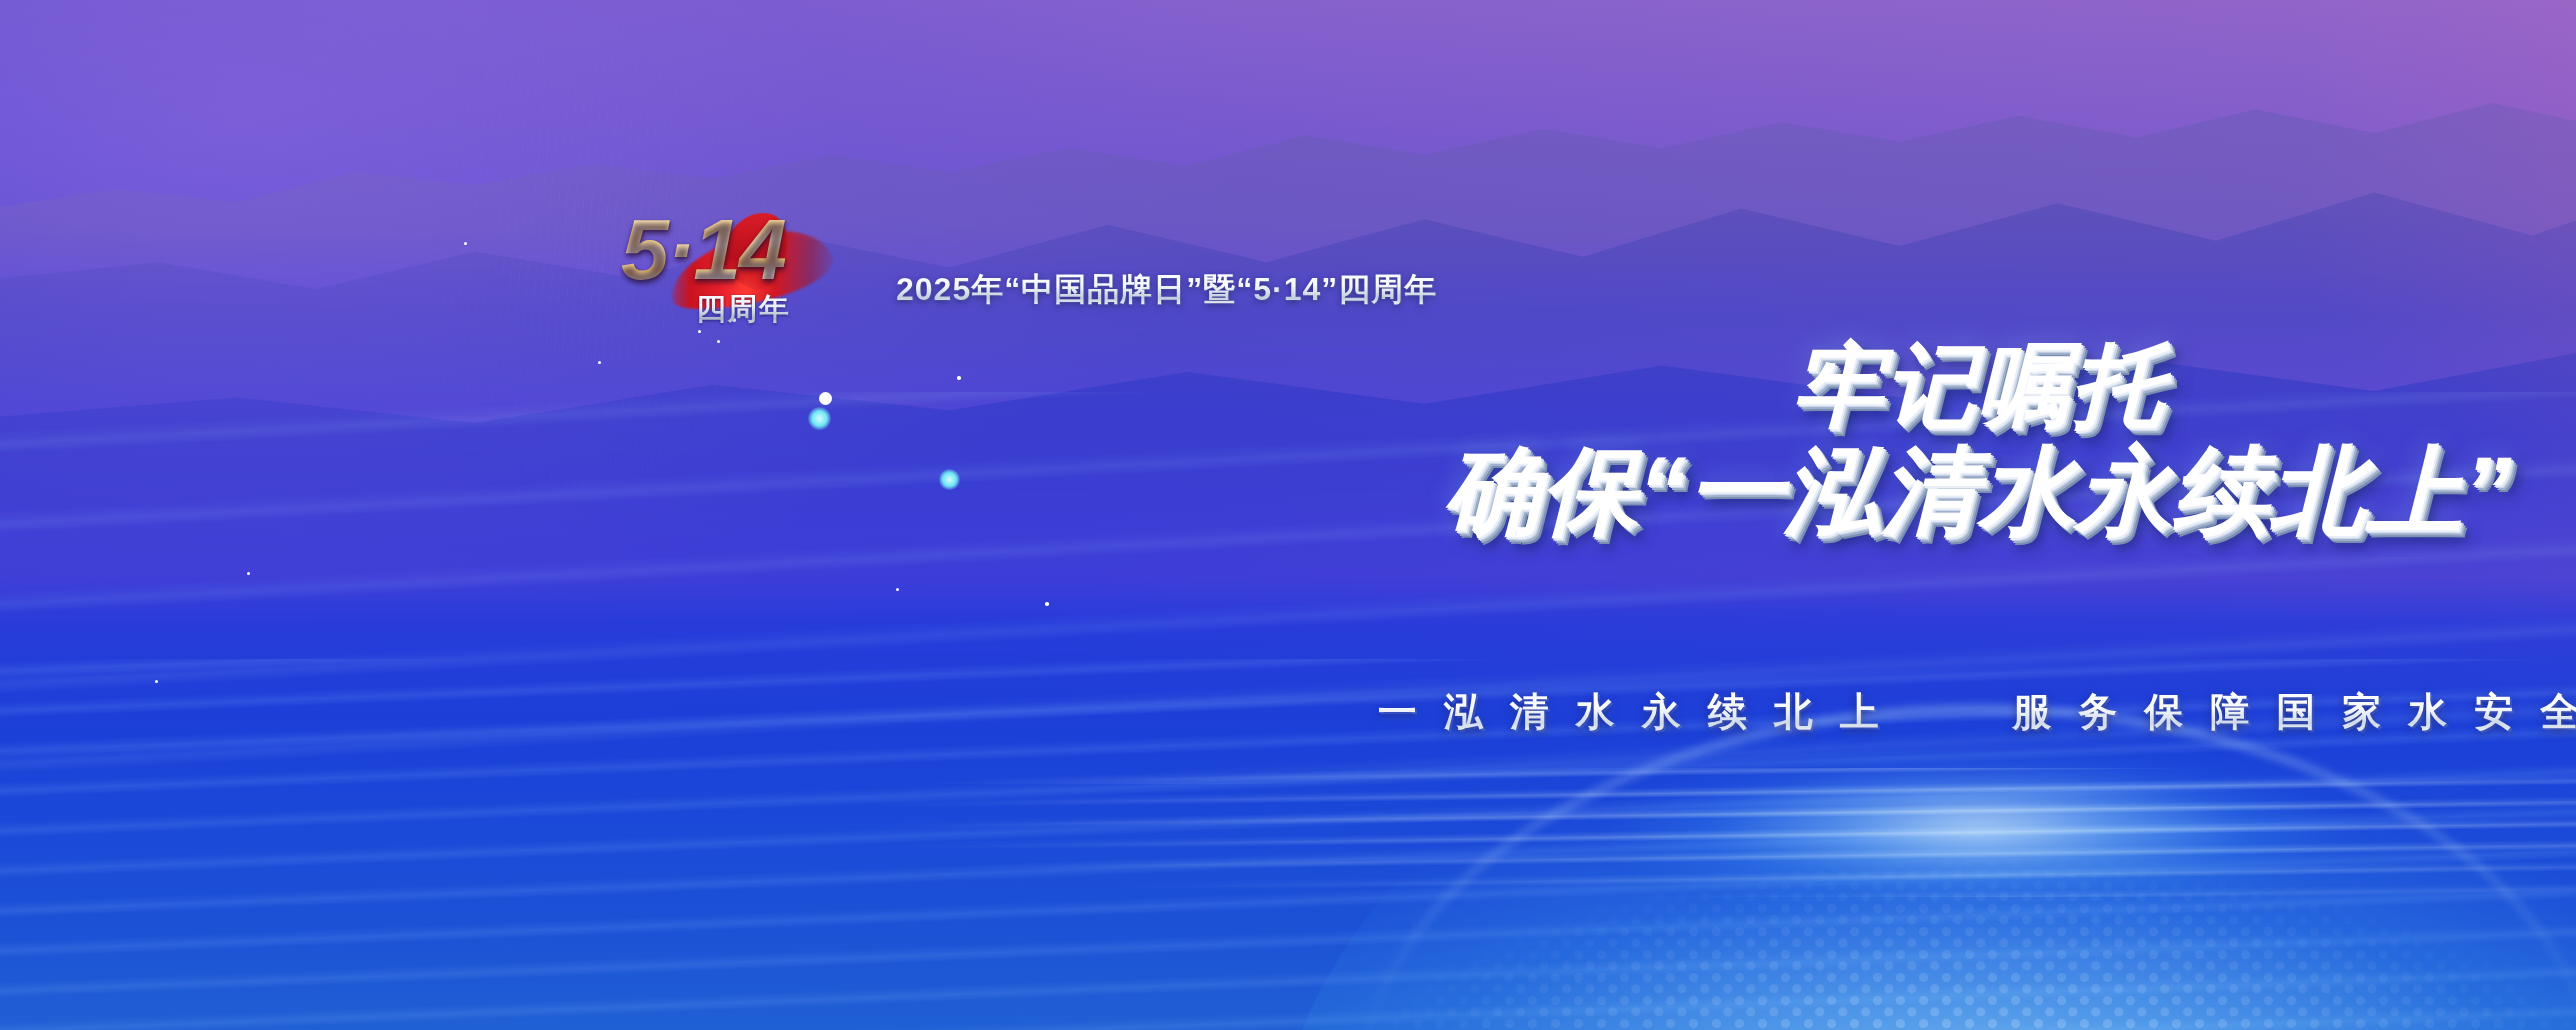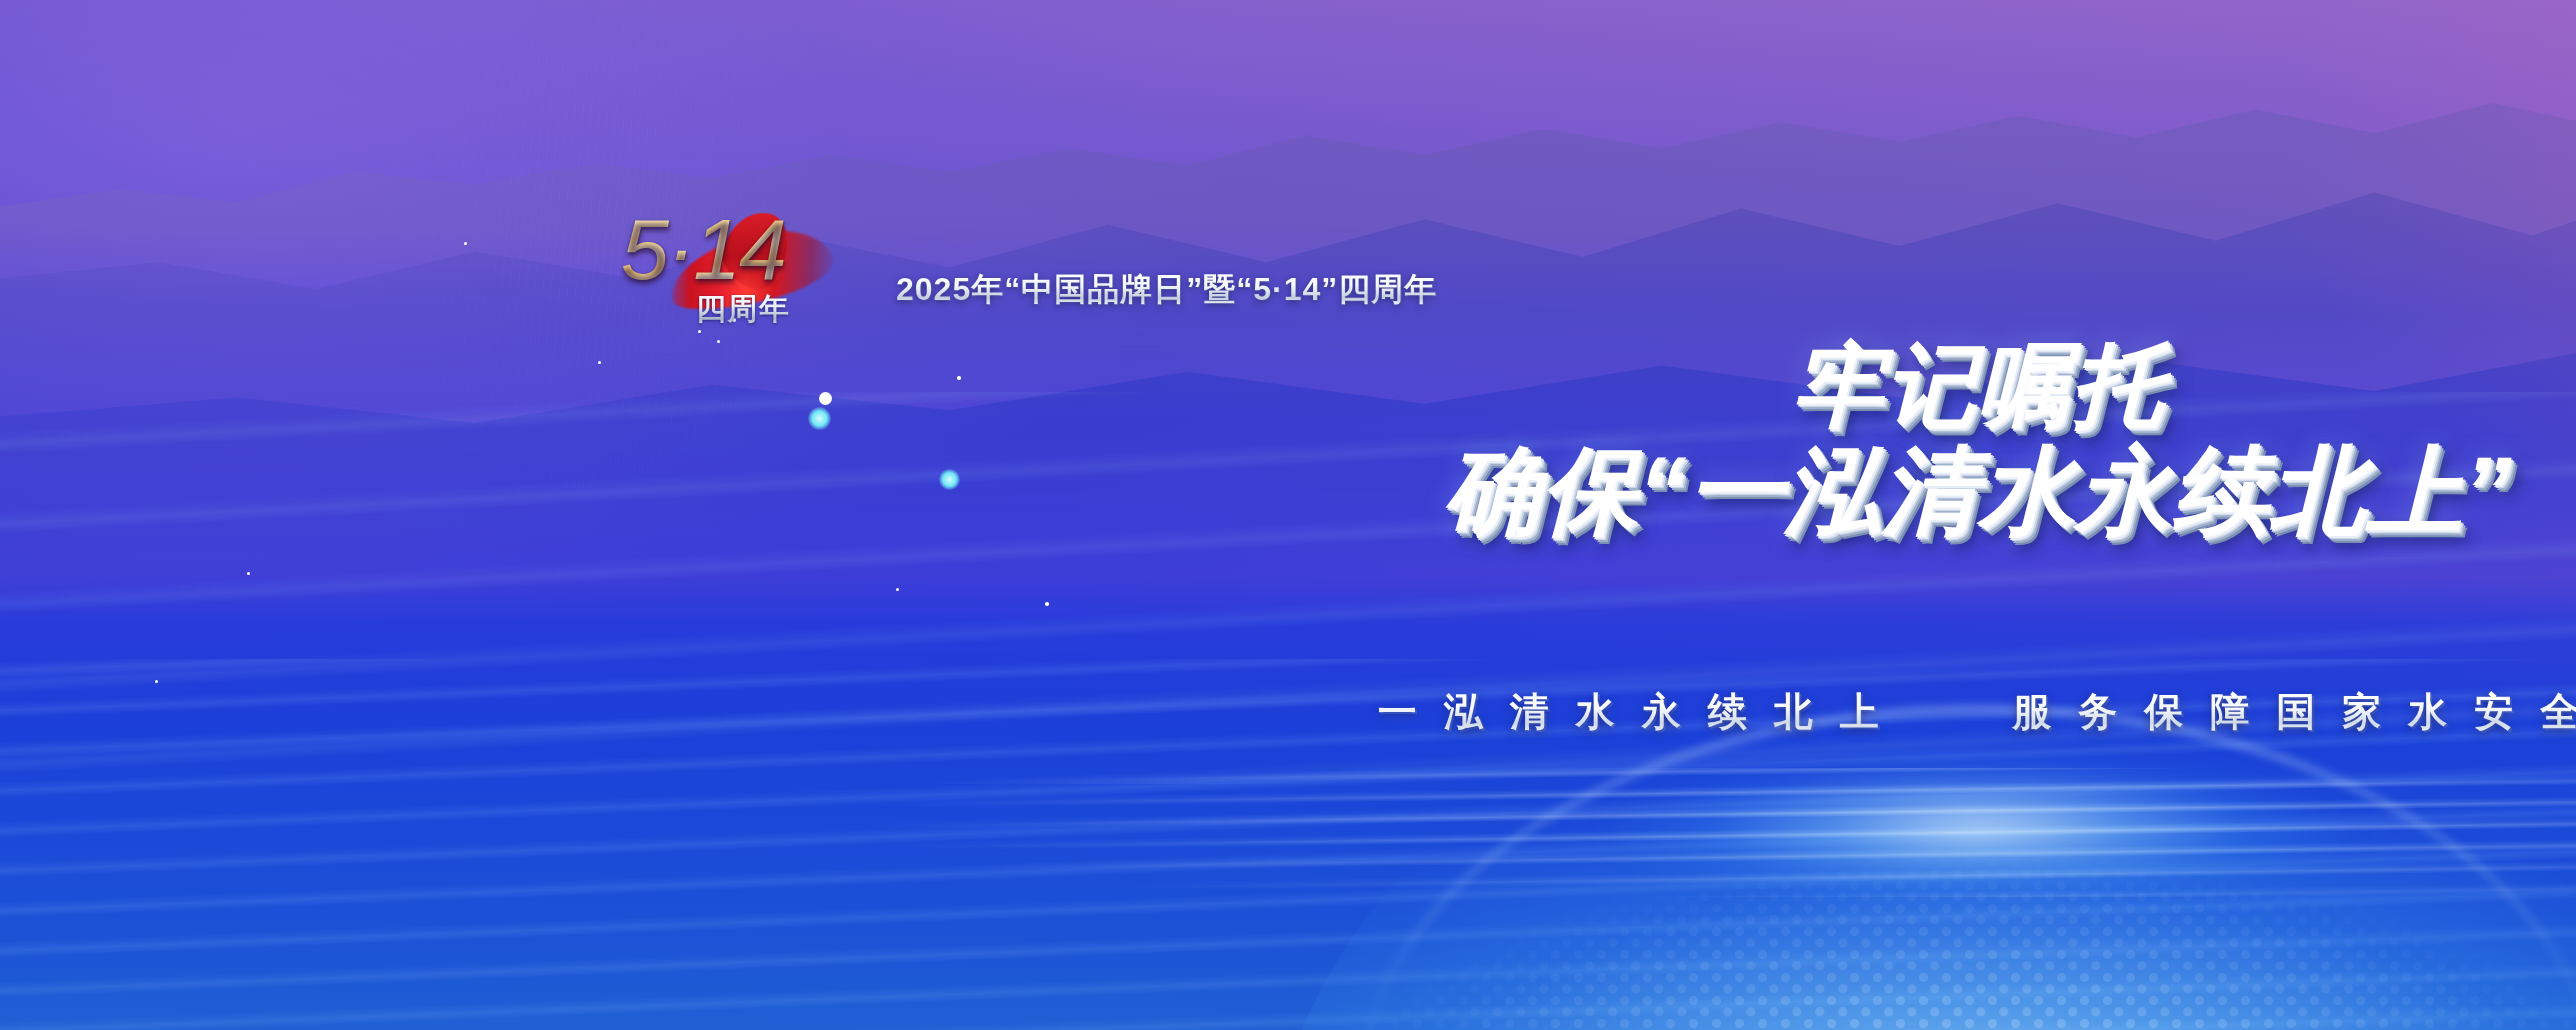--- a/index.html
+++ b/index.html
@@ -244,21 +244,21 @@
   .ribbon2{
     position:absolute;left:103px;top:5.2px;width:62px;height:77px;
     background:linear-gradient(160deg,#e2202b 0%,#b90f1c 55%,rgba(150,12,22,0) 100%);
     border-radius:60% 40% 30% 70% / 60% 50% 50% 40%;
     transform:rotate(16deg);
     filter:blur(0.5px);
   }
   .num514{
     position:absolute;left:0;top:0;
     font-size:86px;line-height:1;
-    font-weight:normal;font-style:italic;
+    font-weight:bold;font-style:italic;
     letter-spacing:-2.1px;
     background:linear-gradient(175deg,
       #fff6dd 0%,#ffeab2 16%,#f3cf82 34%,
       #ffe9b6 48%,#e8bd6a 66%,#fff2cc 82%,#dca954 100%);
     -webkit-background-clip:text;background-clip:text;
     color:transparent;
     text-shadow:0 2.6px 5.2px rgba(25,10,60,.55);
     filter:drop-shadow(1px 1.5px 1px rgba(60,20,10,.45));
   }
   .anniv{

